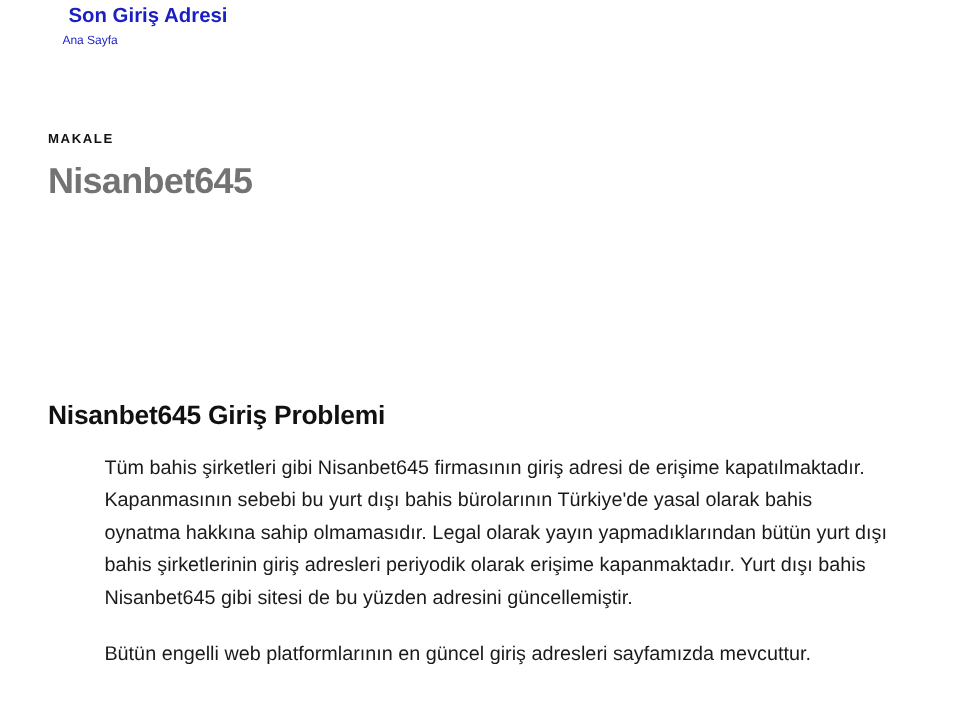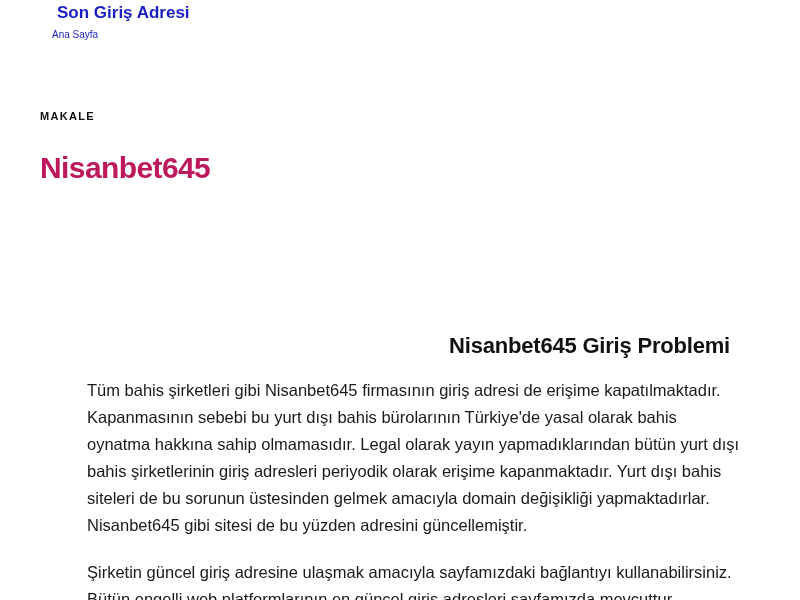--- a/index.html
+++ b/index.html
@@ -41,42 +41,41 @@
       font-size: 11px;
       font-weight: bold;
       letter-spacing: 1.3px;
       color: #111111;
       white-space: nowrap;
       text-align: center;
     }
     .page-title {
       position: absolute;
       left: 40px;
-      top: 151px;
+      top: 135px;
       margin: 0;
       font-size: 30px;
       font-weight: bold;
       letter-spacing: -0.6px;
-      color: #be185d;
+      color: #737373;
       white-space: nowrap;
     }
     .content {
       position: absolute;
       left: 40px;
       top: 331px;
       width: 690px;
     }
     .content h2 {
       margin: 0 0 16px 0;
       font-size: 22px;
       font-weight: bold;
       color: #111111;
       line-height: 30px;
       letter-spacing: -0.2px;
-      text-align: right;
     }
     .content p {
       margin: 0 0 20px 0;
       font-size: 16.5px;
       line-height: 27px;
       color: #1a1a1a;
     }
     .content p .line {
       display: block;
       white-space: nowrap;
@@ -98,22 +97,20 @@
   <h1 class="page-title">Nisanbet645</h1>
 
   <section class="content">
     <h2>Nisanbet645 Giriş Problemi</h2>
 
     <p>
       <span class="line">Tüm bahis şirketleri gibi Nisanbet645 firmasının giriş adresi de erişime kapatılmaktadır.</span>
       <span class="line">Kapanmasının sebebi bu yurt dışı bahis bürolarının Türkiye'de yasal olarak bahis</span>
       <span class="line">oynatma hakkına sahip olmamasıdır. Legal olarak yayın yapmadıklarından bütün yurt dışı</span>
       <span class="line">bahis şirketlerinin giriş adresleri periyodik olarak erişime kapanmaktadır. Yurt dışı bahis</span>
-      <span class="line">siteleri de bu sorunun üstesinden gelmek amacıyla domain değişikliği yapmaktadırlar.</span>
       <span class="line">Nisanbet645 gibi sitesi de bu yüzden adresini güncellemiştir.</span>
     </p>
 
     <p>
-      <span class="line">Şirketin güncel giriş adresine ulaşmak amacıyla sayfamızdaki bağlantıyı kullanabilirsiniz.</span>
       <span class="line">Bütün engelli web platformlarının en güncel giriş adresleri sayfamızda mevcuttur.</span>
     </p>
   </section>
 </main>
 
 </body></html>

